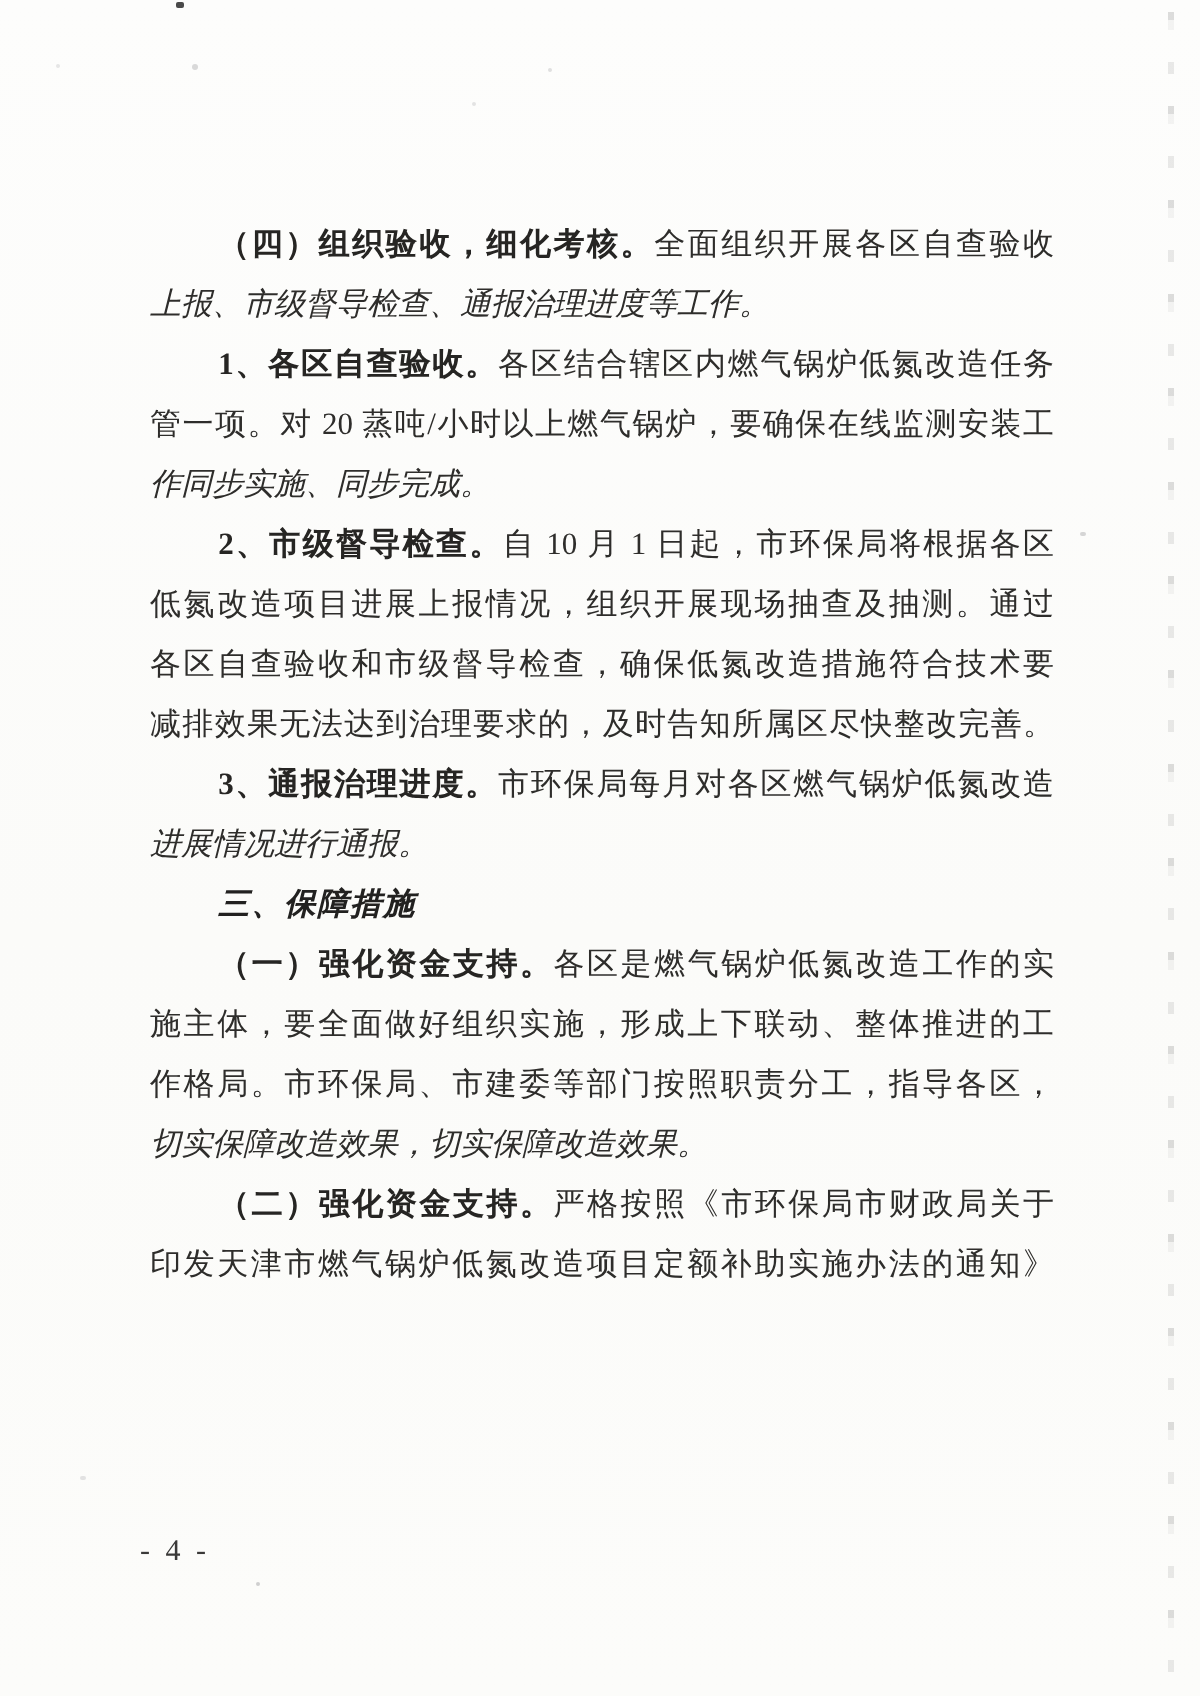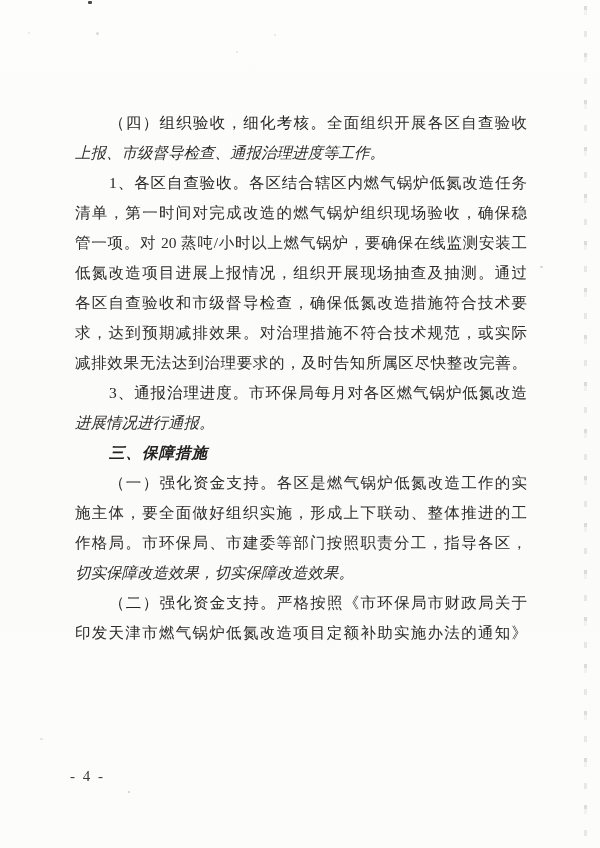--- a/index.html
+++ b/index.html
@@ -27,21 +27,21 @@
   }
   .line {
     height: 30px;
     line-height: 30px;
     text-align: justify;
     white-space: normal;
   }
   .line.full { text-align-last: justify; }
   .line.short { text-align-last: auto; font-style: italic; }
   .line.indent { text-indent: 2.2em; }
-  .lead { font-weight: 400; color: #262523; }
+  .lead { font-weight: 700; color: #262523; }
   .line.heading .lead {
     font-family: "Liberation Sans", "DejaVu Sans", sans-serif;
     font-weight: 700;
     font-size: 15.5px;
     letter-spacing: 1px;
     color: #222120;
   }
   .page-number {
     position: absolute;
     left: 70px;
@@ -82,25 +82,25 @@
 </style>
 </head>
 <body>
 
 <div class="page">
 
   <div class="doc">
     <div class="line indent full"><span class="lead">（四）组织验收，细化考核。</span><span>全面组织开展各区自查验收</span></div>
     <div class="line short"><span>上报、市级督导检查、通报治理进度等工作。</span></div>
     <div class="line indent full"><span class="lead">1、各区自查验收。</span><span>各区结合辖区内燃气锅炉低氮改造任务</span></div>
-    <div class="line full"><span>清单，第一时间对完成改造的燃气锅炉组织现场验收，确保稳</span></div>
     <div class="line full"><span>管一项。对 20 蒸吨/小时以上燃气锅炉，要确保在线监测安装工</span></div>
+    <div class="line short"><span>作同步实施、同步完成。</span></div>
+    <div class="line indent full"><span class="lead">2、市级督导检查。</span><span>自 10 月 1 日起，市环保局将根据各区</span></div>
     <div class="line full"><span>低氮改造项目进展上报情况，组织开展现场抽查及抽测。通过</span></div>
     <div class="line full"><span>各区自查验收和市级督导检查，确保低氮改造措施符合技术要</span></div>
-    <div class="line full"><span>求，达到预期减排效果。对治理措施不符合技术规范，或实际</span></div>
     <div class="line full"><span>减排效果无法达到治理要求的，及时告知所属区尽快整改完善。</span></div>
     <div class="line indent full"><span class="lead">3、通报治理进度。</span><span>市环保局每月对各区燃气锅炉低氮改造</span></div>
     <div class="line short"><span>进展情况进行通报。</span></div>
     <div class="line indent short heading"><span class="lead">三、保障措施</span></div>
     <div class="line indent full"><span class="lead">（一）强化资金支持。</span><span>各区是燃气锅炉低氮改造工作的实</span></div>
     <div class="line full"><span>施主体，要全面做好组织实施，形成上下联动、整体推进的工</span></div>
     <div class="line full"><span>作格局。市环保局、市建委等部门按照职责分工，指导各区，</span></div>
     <div class="line short"><span>切实保障改造效果，切实保障改造效果。</span></div>
     <div class="line indent full"><span class="lead">（二）强化资金支持。</span><span>严格按照《市环保局市财政局关于</span></div>
     <div class="line full"><span>印发天津市燃气锅炉低氮改造项目定额补助实施办法的通知》</span></div>

